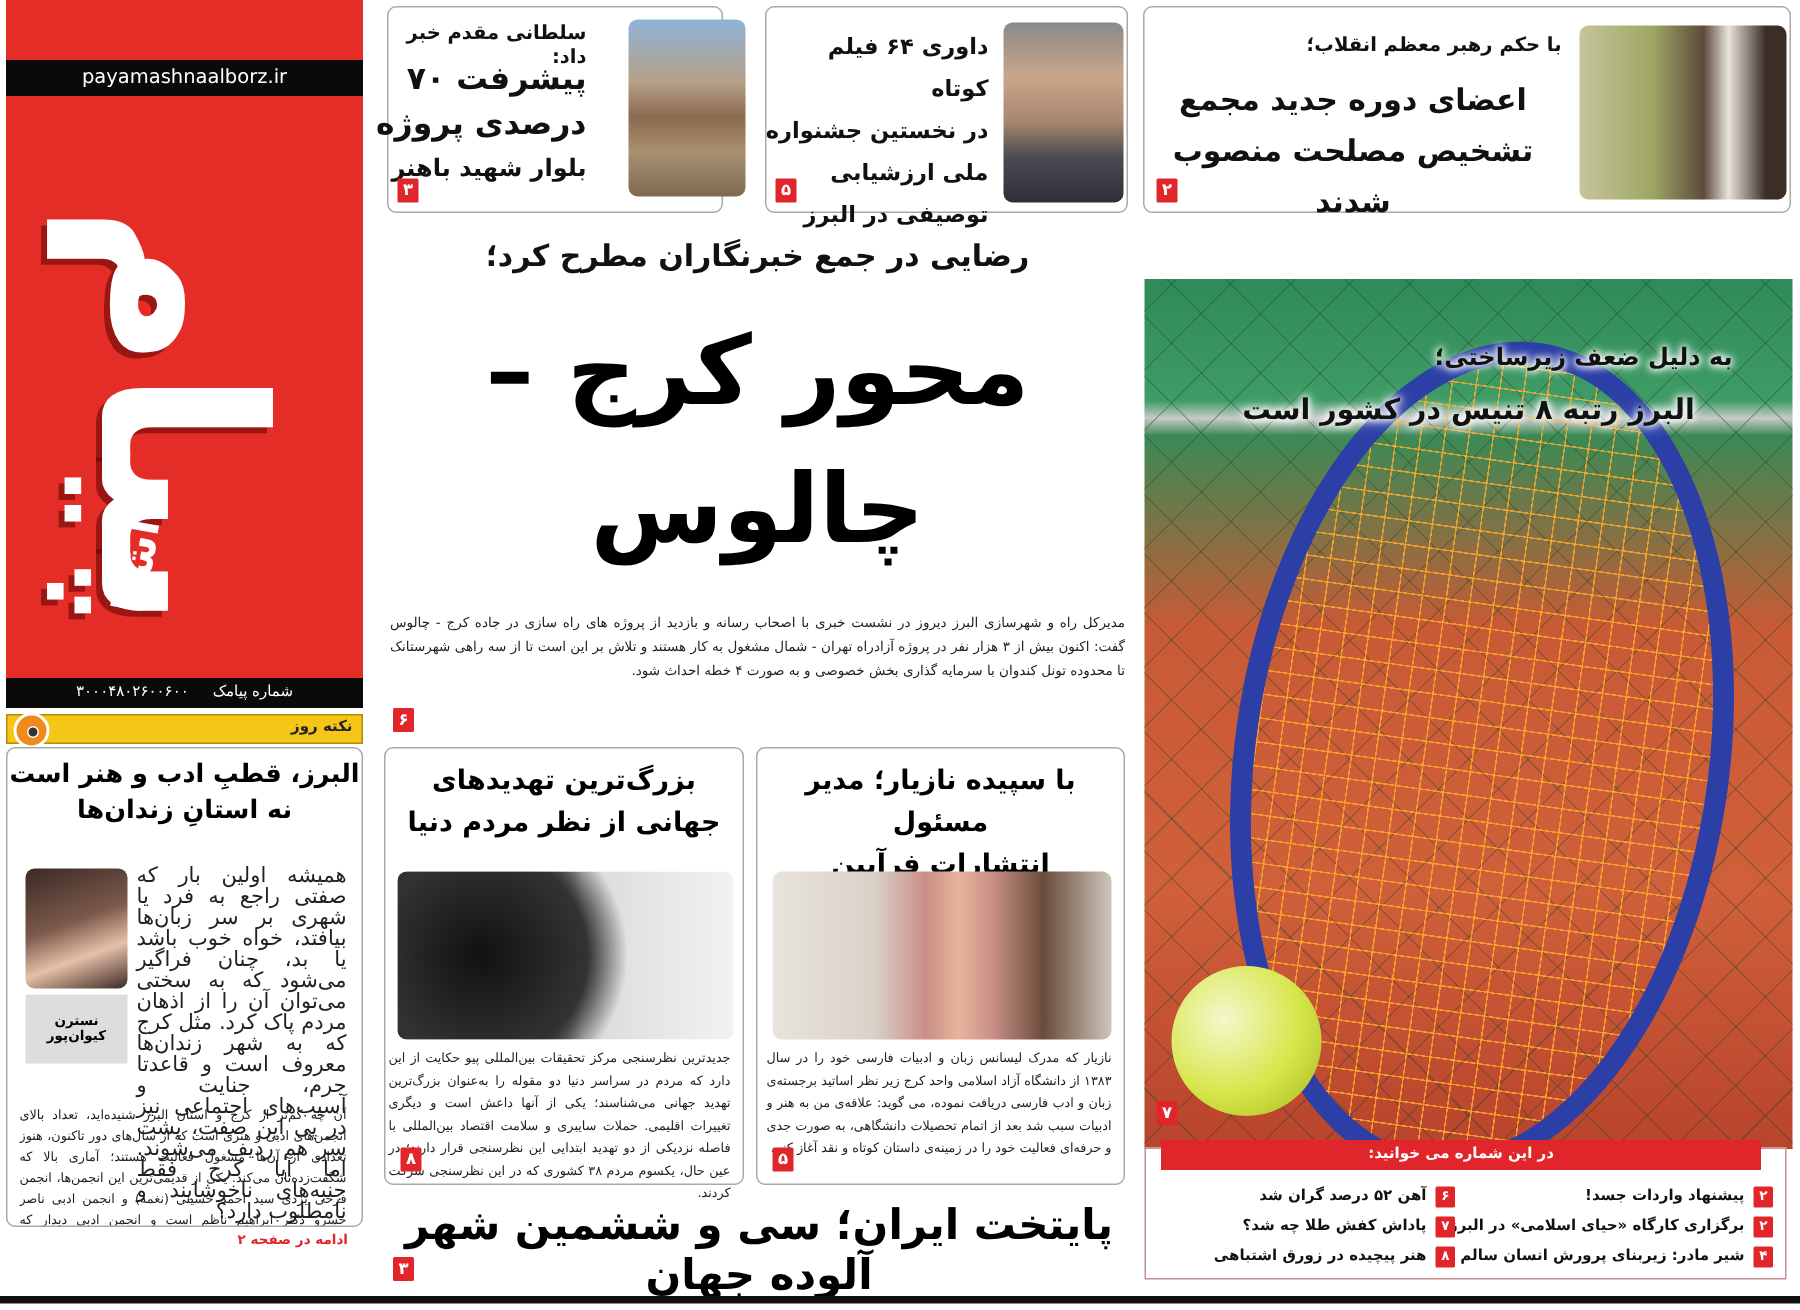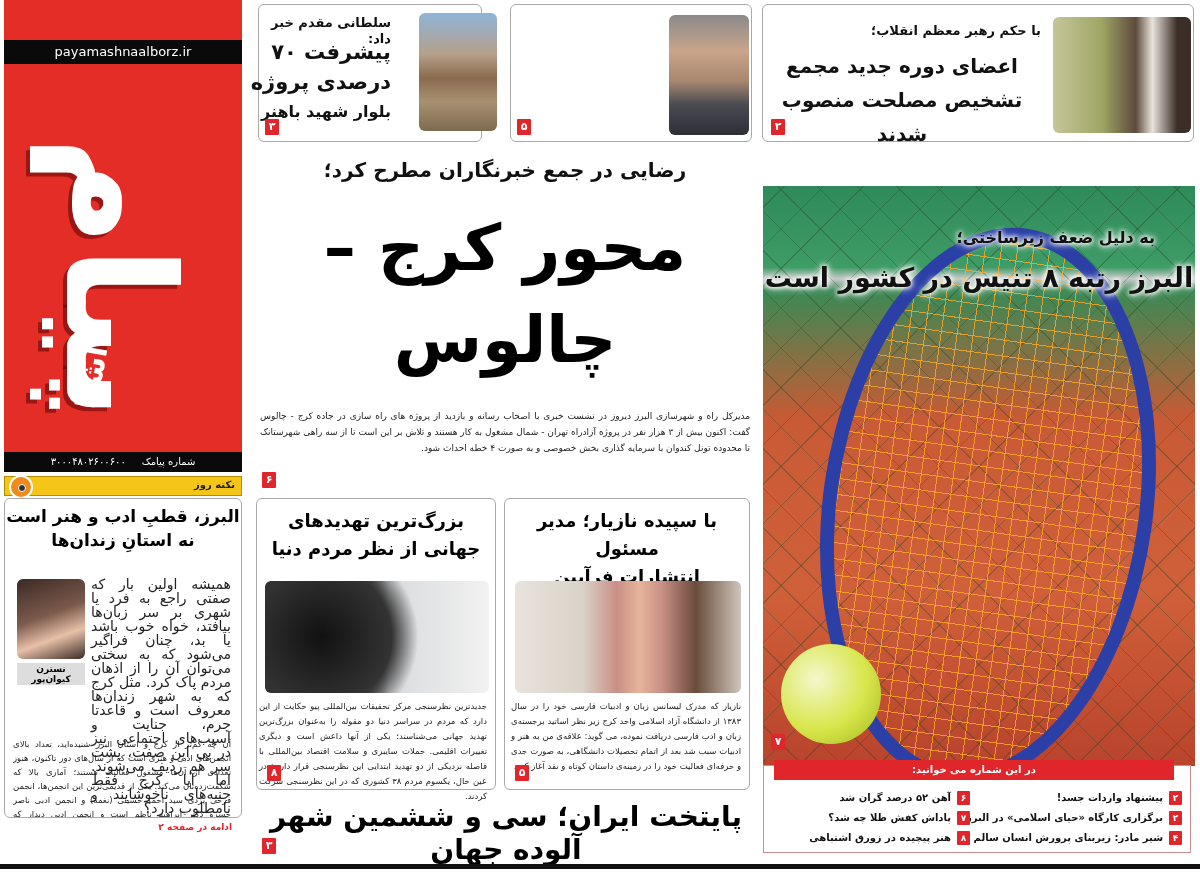--- a/index.html
+++ b/index.html
@@ -18,21 +18,21 @@
   #smsbar { left: 4px; top: 452px; width: 238px; height: 20px; background: #0a0a0a; color: #fff; font-size: 10px; line-height: 20px; text-align: center; }
   #nokteh { left: 4px; top: 476px; width: 238px; height: 20px; background: #f5c518; border: 1px solid #b38d00; }
   #nokteh .lbl { position: absolute; right: 6px; top: 2px; font-size: 10px; font-weight: bold; color: #222; }
   #nokteh .eye { position: absolute; left: 4px; top: -2px; width: 24px; height: 24px; border-radius: 50%; background: #f08a1c; border: 2px solid #fff; }
   #nokteh .eye::after { content: ""; position: absolute; left: 7px; top: 7px; width: 6px; height: 6px; border-radius: 50%; background: #333; border: 1px solid #fff; }
 
   
   #leftart { left: 4px; top: 498px; width: 238px; height: 320px; }
   #leftart h2 { font-size: 17px; text-align: center; line-height: 24px; margin-top: 5px; }
   #leftart .photo { position: absolute; left: 12px; top: 80px; width: 68px; height: 80px; border-radius: 6px; background: linear-gradient(160deg,#3a2a24 0%,#7c5a4c 45%,#e7c0a8 70%,#3a2a24 100%); }
-  #leftart .byline { position: absolute; left: 12px; top: 164px; width: 68px; font-size: 9px; background: #ddd; text-align: center; padding: 1px 0; font-weight: bold; }
+  #leftart .byline { position: absolute; left: 12px; top: 164px; width: 68px; font-size: 9px; background: #ddd; text-align: center; padding: 13px 0; font-weight: bold; }
   #leftart .body1 { position: absolute; right: 10px; top: 78px; width: 140px; font-size: 14px; line-height: 14px; text-align: justify; color: #222; }
   #leftart .body2 { position: absolute; right: 10px; top: 218px; width: 218px; font-size: 8.5px; line-height: 14px; text-align: justify; color: #222; }
 
   
   .tophead { font-weight: bold; color: #111; line-height: 1.25; }
   .imgph { position: absolute; border-radius: 6px; }
 
   
   #kicker { left: 260px; top: 158px; width: 490px; text-align: center; font-size: 20px; font-weight: bold; color: #111; }
   #mainhead { left: 260px; top: 202px; width: 490px; text-align: center; font-size: 64px; line-height: 92px; font-weight: 900; color: #000; letter-spacing: -1px; }
@@ -40,21 +40,21 @@
 
   
   #tennis { left: 763px; top: 158px; width: 432px; height: 580px; background:
       repeating-linear-gradient(45deg, rgba(40,70,40,0.35) 0 1px, transparent 1px 28px),
       repeating-linear-gradient(-45deg, rgba(40,70,40,0.35) 0 1px, transparent 1px 28px),
       linear-gradient(180deg,#2f8a5a 0%,#3e9c66 14%,#c9c9c9 16%,#3a8a55 18%,#c85a35 40%,#d0603a 70%,#b8442c 100%); overflow: hidden; margin-top: 28px; }
   #racket { position: absolute; left: 60px; top: 40px; width: 330px; height: 560px; border: 14px solid #2b3fa6; border-radius: 50%; transform: rotate(8deg);
      background: repeating-linear-gradient(0deg, rgba(255,170,40,0.8) 0 1px, transparent 1px 16px), repeating-linear-gradient(90deg, rgba(255,170,40,0.8) 0 1px, transparent 1px 16px); }
   #ball { position: absolute; left: 18px; top: 458px; width: 100px; height: 100px; border-radius: 50%; background: radial-gradient(circle at 35% 35%, #f4f8cc 0%, #d7e64a 55%, #a2b51f 100%); }
   #tennis .kick { position: absolute; right: 40px; top: 42px; font-size: 16px; font-weight: bold; color: #111; text-shadow: 0 0 4px #fff,0 0 6px #fff,0 0 8px #fff; }
-  #tennis .hd { position: absolute; left: 0; width: 432px; top: 76px; text-align: center; font-size: 27px; font-weight: 900; color: #111; text-shadow: 0 0 4px #fff,0 0 6px #fff,0 0 10px #fff; }
+  #tennis .hd { position: absolute; left: 0; width: 432px; top: 76px; text-align: center; font-size: 19px; font-weight: 900; color: #111; text-shadow: 0 0 4px #fff,0 0 6px #fff,0 0 10px #fff; }
   #tennis .pgnum { position: absolute; left: 8px; top: 548px; }
 
   
   #inissue { left: 763px; top: 765px; width: 428px; height: 88px; border: 1.5px solid #c98d92; background: #fff; }
   #inissue .band { position: absolute; left: 10px; top: -6px; width: 400px; height: 20px; background: #e0262b; color: #fff; font-size: 10px; font-weight: bold; text-align: center; line-height: 20px; }
   #inissue ul { list-style: none; position: absolute; top: 22px; }
   #inissue li { font-size: 10px; font-weight: bold; line-height: 20px; white-space: nowrap; color: #111; }
   #inissue li .pgnum { margin-left: 6px; font-size: 9px; height: 14px; line-height: 14px; width: 13px; }
   #col1 { right: 8px; }
   #col2 { right: 220px; }
@@ -112,20 +112,26 @@
   <div class="tophead" style="position:absolute;right:90px;top:32px;font-size:21px;line-height:30px;width:150px;text-align:right">
     <div>پیشرفت ۷۰</div>
     <div>درصدی پروژه</div>
     <div style="font-size:16px">بلوار شهید باهنر</div>
   </div>
   <span class="pgnum" style="position:absolute;left:6px;bottom:6px">۳</span>
 </div>
 
 <div class="abs box" style="left:510px;top:4px;width:242px;height:138px">
   <div class="imgph" style="left:158px;top:10px;width:80px;height:120px;background:linear-gradient(180deg,#8a8a8a 0%,#c9a58a 30%,#a7876f 55%,#4a4a52 75%,#2e2e36 100%)"></div>
+  <div class="tophead" style="position:absolute;right:92px;top:12px;font-size:15px;line-height:28px;width:150px;text-align:right">
+    <div>داوری ۶۴ فیلم کوتاه</div>
+    <div>در نخستین جشنواره</div>
+    <div>ملی ارزشیابی</div>
+    <div>توصیفی در البرز</div>
+  </div>
   <span class="pgnum" style="position:absolute;left:6px;bottom:6px">۵</span>
 </div>
 
 <div class="abs box" style="left:762px;top:4px;width:432px;height:138px">
   <div class="imgph" style="left:290px;top:12px;width:138px;height:116px;background:linear-gradient(90deg,#c6c59a 0%,#9fa765 35%,#5d4a3c 60%,#e8e3db 72%,#3b2e27 90%)"></div>
   <div class="tophead" style="position:absolute;right:152px;top:18px;font-size:13px">با حکم رهبر معظم انقلاب؛</div>
   <div class="tophead" style="position:absolute;right:152px;top:44px;font-size:20px;line-height:34px;text-align:center;font-weight:900">
     <div>اعضای دوره جدید مجمع</div>
     <div>تشخیص مصلحت منصوب شدند</div>
   </div>

